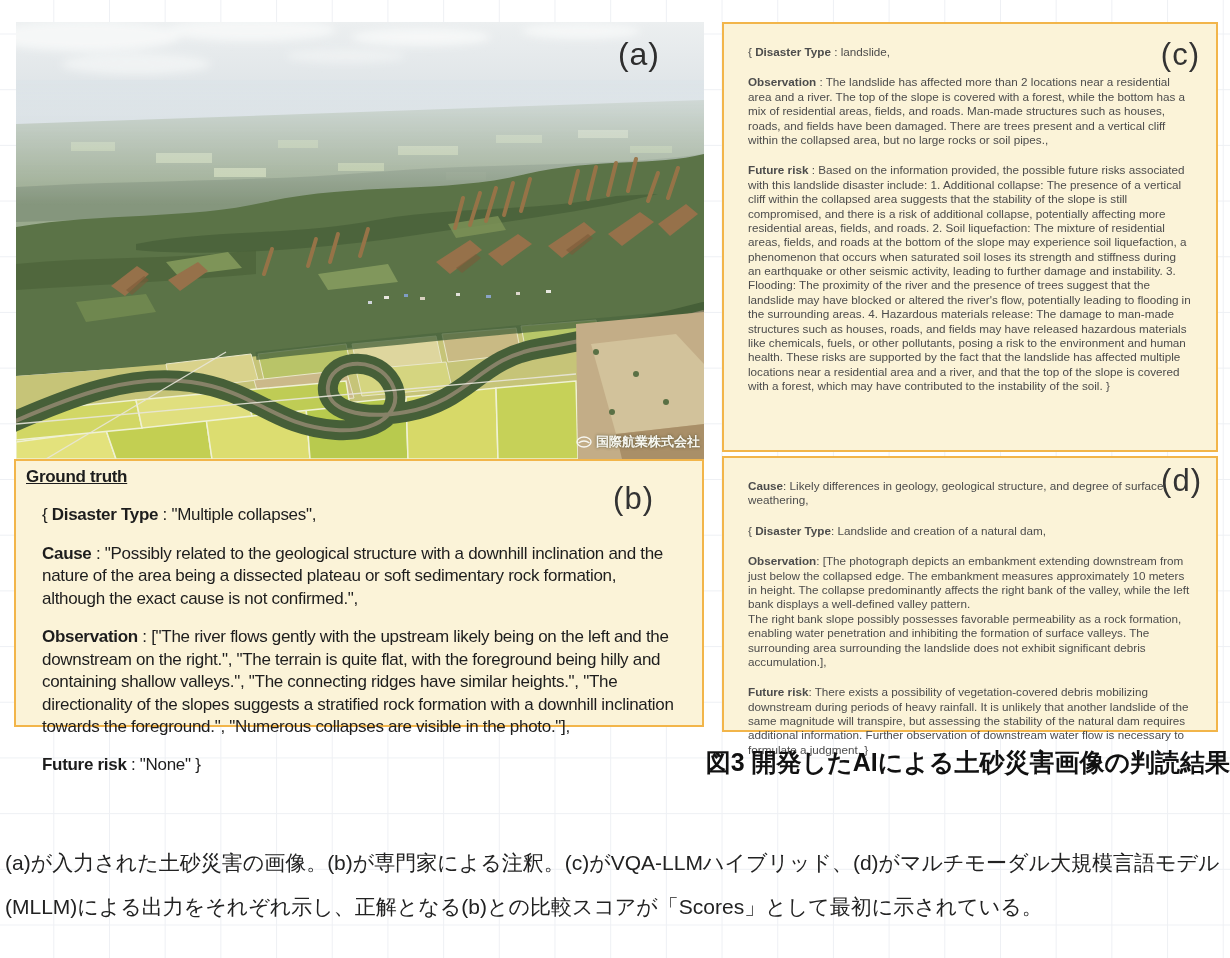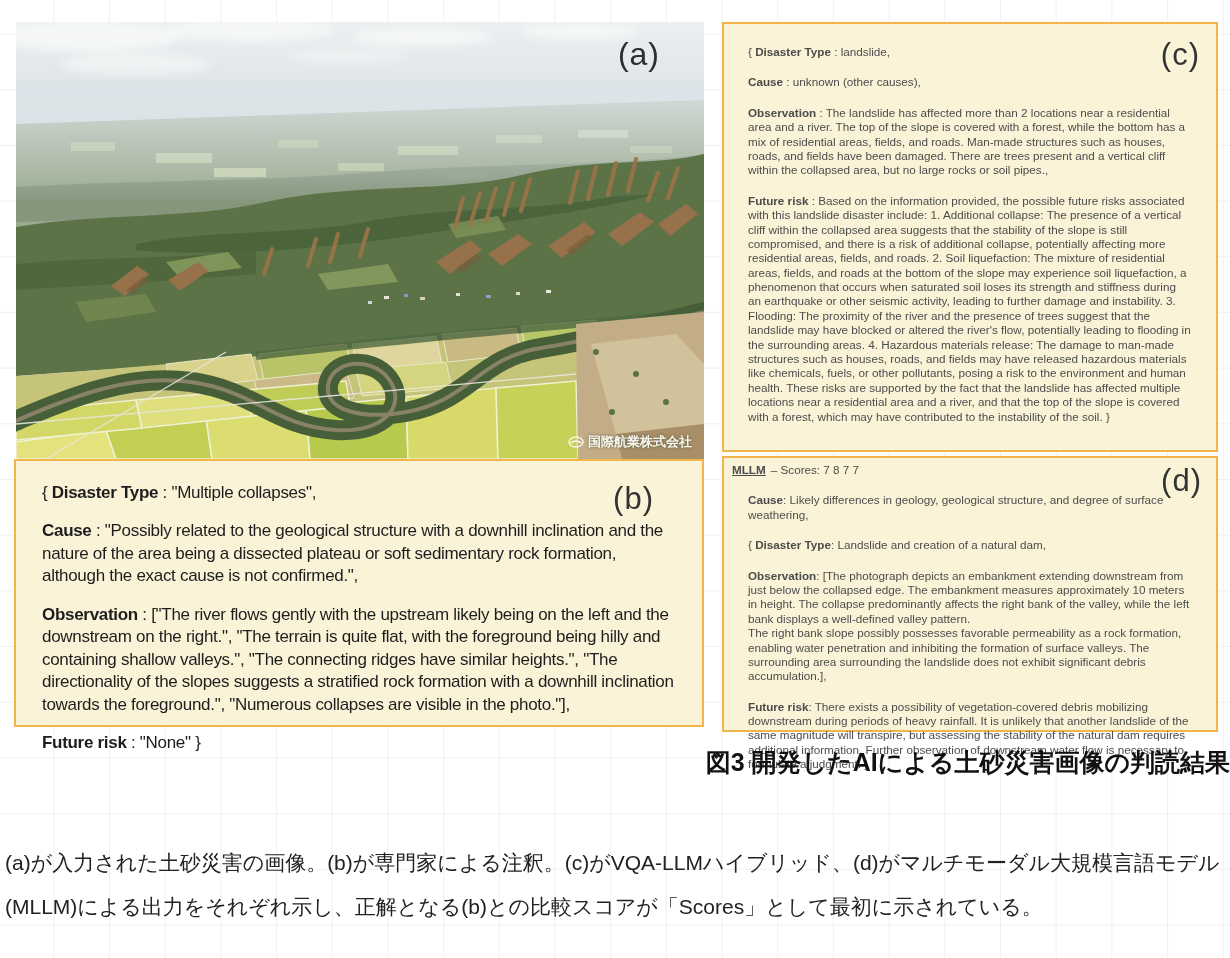--- a/index.html
+++ b/index.html
@@ -15,21 +15,21 @@
     color:#222;
   }
   .photo{
     position:absolute;left:16px;top:22px;width:688px;height:437px;overflow:hidden;
   }
   .photo svg{display:block;width:100%;height:100%;}
   .photo-label{
     position:absolute;top:14px;right:44px;font-size:32px;color:#2e2e2e;letter-spacing:1px;
   }
   .watermark{
-    position:absolute;right:12px;bottom:8px;display:flex;align-items:center;gap:4px;
+    position:absolute;right:4px;bottom:8px;display:flex;align-items:center;gap:4px;
     color:#f7f7f0;font-size:13px;font-weight:bold;text-shadow:0 0 3px rgba(70,70,45,.85);
   }
   .watermark .wm-icon{display:inline-flex;}
   .panel{
     position:absolute;box-sizing:border-box;background:#fbf3d8;border:2px solid #f2b54a;
   }
   .corner-label{position:absolute;font-size:31px;color:#333;letter-spacing:1px;}
   .panel-title{font-weight:bold;text-decoration:underline;}
   .scores{margin-left:5px;}
   .field{margin:16px;}
@@ -198,39 +198,38 @@
             <ellipse cx="8" cy="6" rx="7" ry="5" fill="none" stroke="#f7f7f0" stroke-width="1.4"></ellipse>
             <path d="M2.5,7 C6,4.5 10,4.5 13.5,7" stroke="#f7f7f0" stroke-width="1.4" fill="none"></path>
           </svg>
       </span>
       <span>国際航業株式会社</span>
     </div>
   </div>
 
   <section class="panel" id="panel-b">
     <div class="corner-label">(b)</div>
+    <div class="panel-header">
+      <span class="panel-title">Ground truth</span>
+    </div>
     <div class="field"><span class="prefix">{ </span><b class="key">Disaster Type</b><span class="sep"> : </span><span class="val">"Multiple collapses",</span></div>
     <div class="field"><b class="key">Cause</b><span class="sep"> : </span><span class="val">"Possibly related to the geological structure with a downhill inclination and the nature of the area being a dissected plateau or soft sedimentary rock formation, although the exact cause is not confirmed.",</span></div>
     <div class="field"><b class="key">Observation</b><span class="sep"> : </span><span class="val">["The river flows gently with the upstream likely being on the left and the downstream on the right.", "The terrain is quite flat, with the foreground being hilly and containing shallow valleys.", "The connecting ridges have similar heights.", "The directionality of the slopes suggests a stratified rock formation with a downhill inclination towards the foreground.", "Numerous collapses are visible in the photo."],</span></div>
     <div class="field"><b class="key">Future risk</b><span class="sep"> : </span><span class="val">"None" }</span></div>
   </section>
 
   <section class="panel" id="panel-c">
     <div class="corner-label">(c)</div>
     <div class="field"><span class="prefix">{ </span><b class="key">Disaster Type</b><span class="sep"> : </span><span class="val">landslide,</span></div>
-    <div class="field"><b class="key">Cause</b><span class="sep"> : </span><span class="val">unknown (other causes),</span></div>
     <div class="field"><b class="key">Observation</b><span class="sep"> : </span><span class="val">The landslide has affected more than 2 locations near a residential area and a river. The top of the slope is covered with a forest, while the bottom has a mix of residential areas, fields, and roads. Man-made structures such as houses, roads, and fields have been damaged. There are trees present and a vertical cliff within the collapsed area, but no large rocks or soil pipes.,</span></div>
     <div class="field"><b class="key">Future risk</b><span class="sep"> : </span><span class="val">Based on the information provided, the possible future risks associated with this landslide disaster include: 1. Additional collapse: The presence of a vertical cliff within the collapsed area suggests that the stability of the slope is still compromised, and there is a risk of additional collapse, potentially affecting more residential areas, fields, and roads. 2. Soil liquefaction: The mixture of residential areas, fields, and roads at the bottom of the slope may experience soil liquefaction, a phenomenon that occurs when saturated soil loses its strength and stiffness during an earthquake or other seismic activity, leading to further damage and instability. 3. Flooding: The proximity of the river and the presence of trees suggest that the landslide may have blocked or altered the river's flow, potentially leading to flooding in the surrounding areas. 4. Hazardous materials release: The damage to man-made structures such as houses, roads, and fields may have released hazardous materials like chemicals, fuels, or other pollutants, posing a risk to the environment and human health. These risks are supported by the fact that the landslide has affected multiple locations near a residential area and a river, and that the top of the slope is covered with a forest, which may have contributed to the instability of the soil. }</span></div>
   </section>
 
   <section class="panel" id="panel-d">
     <div class="corner-label">(d)</div>
-    <div class="panel-header">
-      <span class="panel-title">MLLM</span><span class="scores">– Scores: 7 8 7 7</span>
-    </div>
     <div class="field"><b class="key">Cause</b><span class="sep">: </span><span class="val">Likely differences in geology, geological structure, and degree of surface weathering,</span></div>
     <div class="field"><span class="prefix">{ </span><b class="key">Disaster Type</b><span class="sep">: </span><span class="val">Landslide and creation of a natural dam,</span></div>
     <div class="field"><b class="key">Observation</b><span class="sep">: </span><span class="val">[The photograph depicts an embankment extending downstream from just below the collapsed edge. The embankment measures approximately 10 meters in height. The collapse predominantly affects the right bank of the valley, while the left bank displays a well-defined valley pattern.
 The right bank slope possibly possesses favorable permeability as a rock formation, enabling water penetration and inhibiting the formation of surface valleys. The surrounding area surrounding the landslide does not exhibit significant debris accumulation.],</span></div>
     <div class="field"><b class="key">Future risk</b><span class="sep">: </span><span class="val">There exists a possibility of vegetation-covered debris mobilizing downstream during periods of heavy rainfall. It is unlikely that another landslide of the same magnitude will transpire, but assessing the stability of the natural dam requires additional information. Further observation of downstream water flow is necessary to formulate a judgment. }</span></div>
   </section>
 
   <div class="caption">図3 開発したAIによる土砂災害画像の判読結果</div>
   <div class="description">(a)が入力された土砂災害の画像。(b)が専門家による注釈。(c)がVQA-LLMハイブリッド、(d)がマルチモーダル大規模言語モデル(MLLM)による出力をそれぞれ示し、正解となる(b)との比較スコアが「Scores」として最初に示されている。</div>
 

